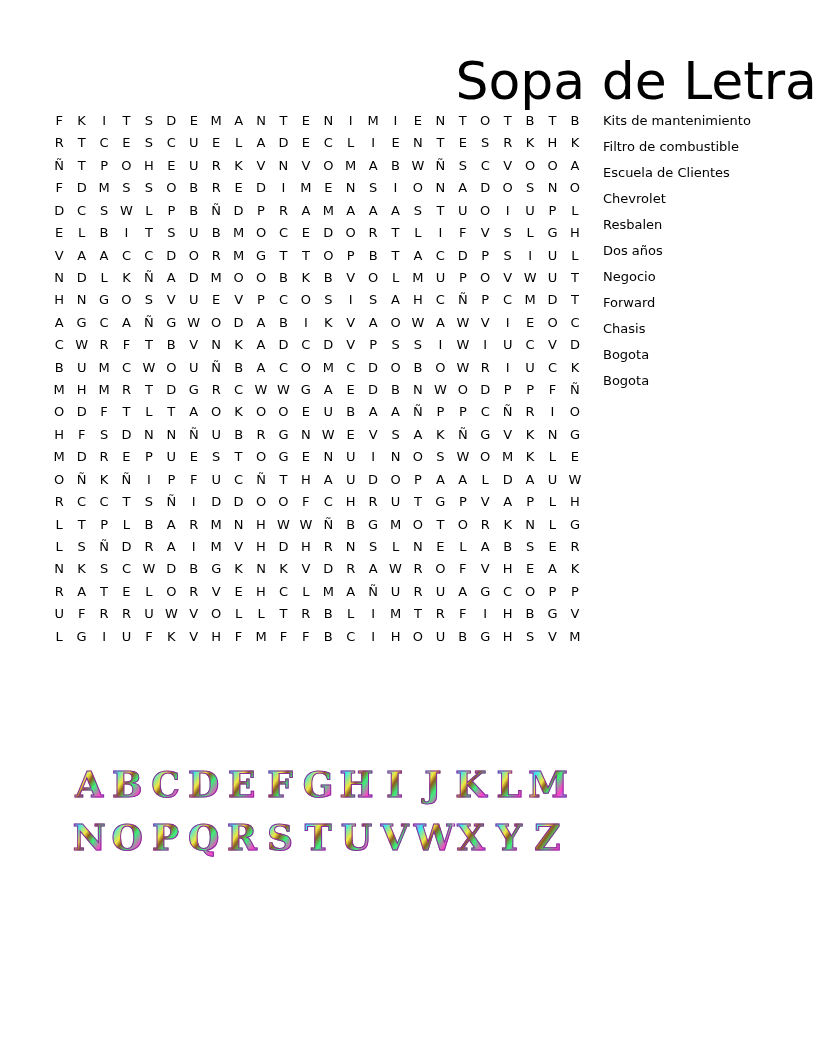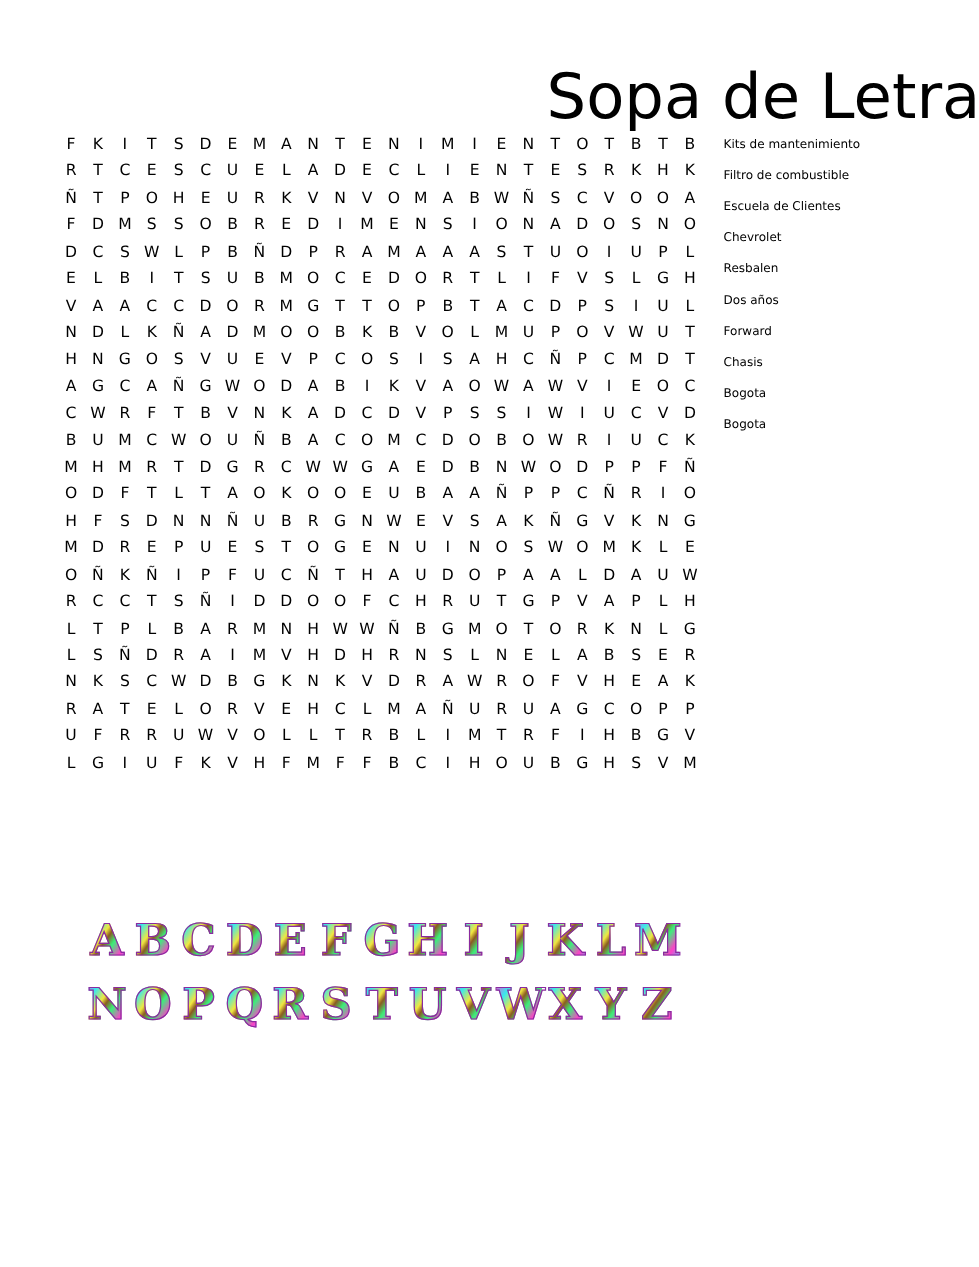--- a/index.html
+++ b/index.html
@@ -4,21 +4,21 @@
   <style>
     html, body { margin: 0; padding: 0; background: #ffffff; }
     body { width: 816px; height: 1056px; position: relative; overflow: hidden;
            font-family: "DejaVu Sans", sans-serif; color: #000; }
     .title { position: absolute; left: 12px; width: 816px; top: 30px; text-align: right;
              font-size: 52px; line-height: 70px; font-weight: normal; margin: 16px; }
     .grid { position: absolute; left: 48px; top: 110px; display: grid;
             grid-template-columns: repeat(24, 22.43px); grid-auto-rows: 22.43px; }
     .cell { font-size: 13px; text-align: center; line-height: 22.43px; }
     .words { position: absolute; left: 603px; top: 108px; list-style: none; margin: 0; padding: 0; }
-    .word { font-size: 10px; line-height: 26px; height: 26px; white-space: nowrap; }
+    .word { font-size: 13px; line-height: 26px; height: 26px; white-space: nowrap; }
     .alphabet { position: absolute; left: 70px; top: 764px; width: 500px; }
     .alpha-row { display: flex; height: 40px; margin-bottom: 13px; }
     .alpha-letter { width: 38.2px; text-align: center; font-family: "DejaVu Serif", serif;
                     font-weight: bold; font-size: 36px; line-height: 40px;
                     background: linear-gradient(125deg, #ff3fd0 0%, #38e8f0 22%, #f2e640 40%, #8a5a20 48%, #3af07a 60%, #ff40c8 78%, #30d0ff 100%);
                     -webkit-background-clip: text; background-clip: text; color: transparent;
                     -webkit-text-stroke: 1px #8a2aa0; }
   </style>
 </head>
 <body>
@@ -604,20 +604,21 @@
     <span class="cell">M</span>
   </div>
 
 <ul class="words" id="word-list">
     <li class="word">Kits de mantenimiento</li>
     <li class="word">Filtro de combustible</li>
     <li class="word">Escuela de Clientes</li>
     <li class="word">Chevrolet</li>
     <li class="word">Resbalen</li>
     <li class="word">Dos años</li>
+    <li class="word">Negocio</li>
     <li class="word">Forward</li>
     <li class="word">Chasis</li>
     <li class="word">Bogota</li>
     <li class="word">Bogota</li>
   </ul>
 
 <div class="alphabet">
   <div class="alpha-row" id="alpha-row-1">
       <div class="alpha-letter">A</div>
       <div class="alpha-letter">B</div>

